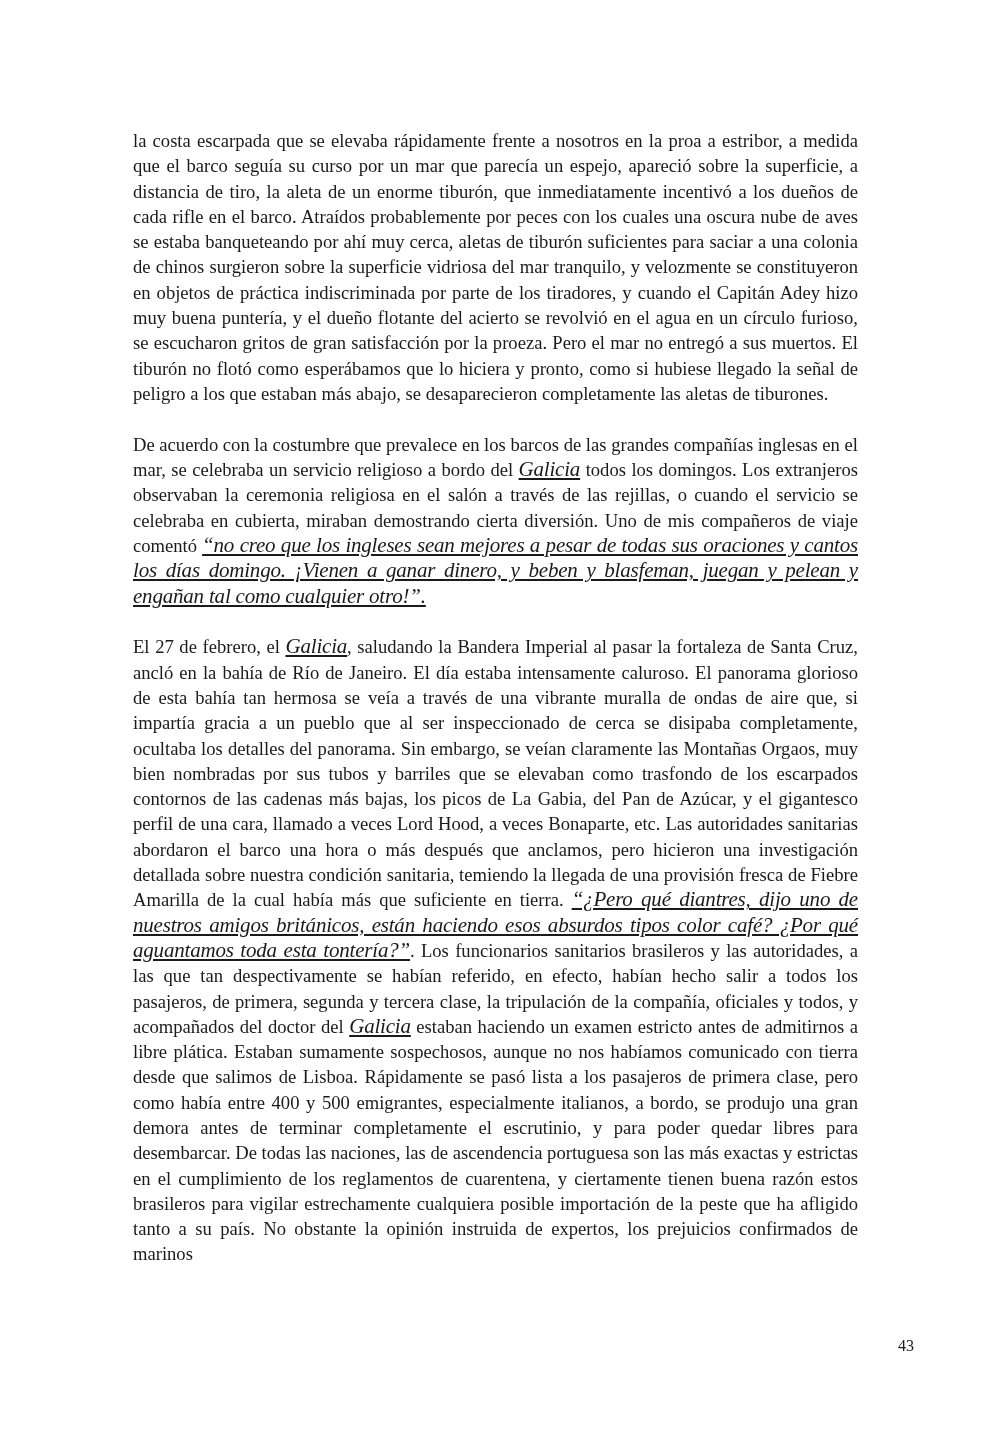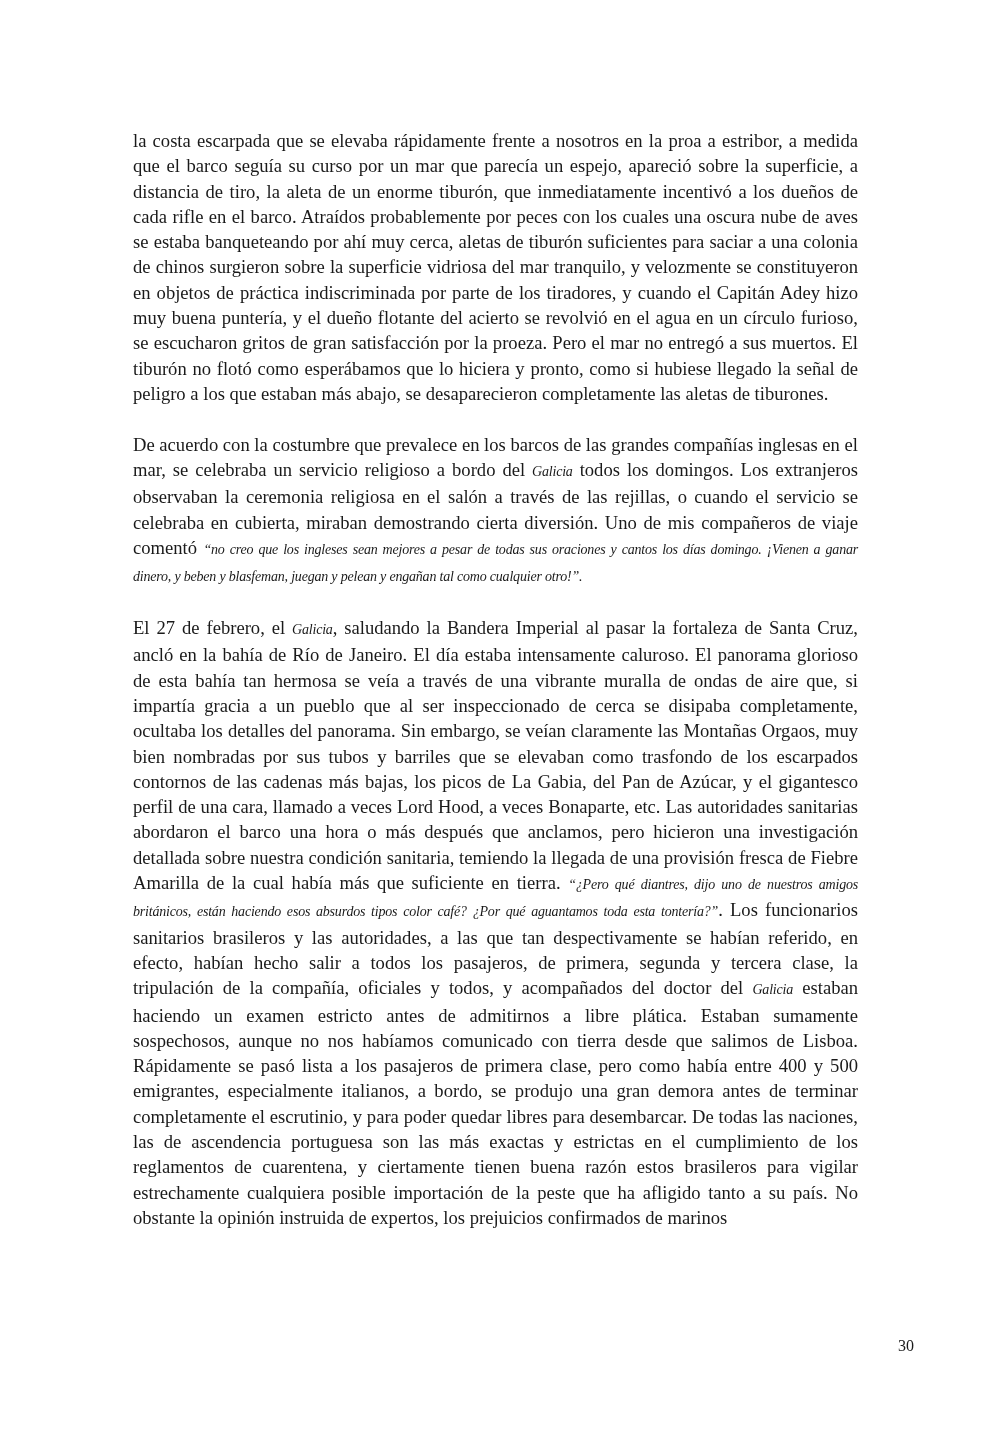--- a/index.html
+++ b/index.html
@@ -26,22 +26,23 @@
     font-size: 18.6px;
     line-height: 25.3px;
     text-align: justify;
     hyphens: none;
   }
   .para + .para {
     margin-top: 25.5px;
   }
   .para i {
     font-style: italic;
-    font-size: 14px;
+    font-size: 21px;
     letter-spacing: -0.2px;
+    text-decoration: underline;
   }
   .page-number {
     position: absolute;
     left: 898px;
     top: 1337px;
     font-size: 16px;
     color: #1a1a1a;
   }
 </style>
 </head>
@@ -50,13 +51,13 @@
 <div class="page">
 
   <p class="para"><span>la costa escarpada que se elevaba rápidamente frente a nosotros en la proa a estribor, a medida que el barco seguía su curso por un mar que parecía un espejo, apareció sobre la superficie, a distancia de tiro, la aleta de un enorme tiburón, que inmediatamente incentivó a los dueños de cada rifle en el barco. Atraídos probablemente por peces con los cuales una oscura nube de aves se estaba banqueteando por ahí muy cerca, aletas de tiburón suficientes para saciar a una colonia de chinos surgieron sobre la superficie vidriosa del mar tranquilo, y velozmente se constituyeron en objetos de práctica indiscriminada por parte de los tiradores, y cuando el Capitán Adey hizo muy buena puntería, y el dueño flotante del acierto se revolvió en el agua en un círculo furioso, se escucharon gritos de gran satisfacción por la proeza. Pero el mar no entregó  a sus muertos. El tiburón no flotó  como esperábamos que lo hiciera y pronto, como si hubiese llegado la señal de peligro a los que estaban más abajo, se desaparecieron completamente las aletas de tiburones.</span></p>
 
   <p class="para"><span>De acuerdo con la costumbre que prevalece en los barcos de las grandes compañías inglesas en el mar, se celebraba un servicio religioso a bordo del </span><i>Galicia</i><span> todos los domingos. Los extranjeros observaban la ceremonia religiosa en el salón a través de las rejillas, o cuando el servicio se celebraba en cubierta, miraban demostrando cierta diversión. Uno de mis compañeros de viaje comentó  </span><i>“no creo que los ingleses sean mejores a pesar de todas sus oraciones y cantos los días domingo. ¡Vienen a ganar dinero, y beben y blasfeman, juegan y pelean y engañan tal como cualquier otro!”.</i></p>
 
   <p class="para"><span>El 27 de febrero, el </span><i>Galicia</i><span>, saludando la Bandera Imperial al pasar la fortaleza de Santa Cruz, ancló en la bahía de Río de Janeiro. El día estaba intensamente caluroso. El panorama glorioso de esta bahía tan hermosa se veía a través de una vibrante muralla de ondas de aire que, si impartía gracia a un pueblo que al ser inspeccionado de cerca se disipaba completamente, ocultaba los detalles del panorama. Sin embargo, se veían claramente las Montañas Orgaos, muy bien nombradas por sus tubos y barriles que se elevaban como trasfondo de los escarpados contornos de las cadenas más bajas, los picos de La Gabia, del Pan de Azúcar, y el gigantesco perfil de una cara, llamado a veces Lord Hood, a veces Bonaparte, etc. Las autoridades sanitarias abordaron el barco una hora o más después que anclamos, pero hicieron una investigación detallada sobre nuestra condición sanitaria, temiendo la llegada de una provisión fresca de Fiebre Amarilla de la cual había más que suficiente en tierra. </span><i>“¿Pero qué diantres, dijo uno de nuestros amigos británicos, están haciendo esos absurdos tipos color café? ¿Por qué aguantamos toda esta tontería?”</i><span>. Los funcionarios sanitarios brasileros y las autoridades, a las que tan despectivamente se habían referido, en efecto, habían hecho salir a todos los pasajeros, de primera, segunda y tercera clase, la tripulación de la compañía, oficiales y todos, y acompañados del doctor del </span><i>Galicia</i><span> estaban haciendo un examen estricto antes de admitirnos a libre plática. Estaban sumamente sospechosos, aunque no nos habíamos comunicado con tierra desde que salimos de Lisboa. Rápidamente se pasó  lista a los pasajeros de primera clase, pero como había entre 400 y 500 emigrantes, especialmente italianos, a bordo, se produjo una gran demora antes de terminar completamente el escrutinio, y para poder quedar libres para desembarcar. De todas las naciones, las de ascendencia portuguesa son las más exactas y estrictas en el cumplimiento de los reglamentos de cuarentena, y ciertamente tienen buena razón  estos brasileros  para vigilar estrechamente cualquiera posible importación de la peste que ha afligido tanto a su país. No obstante la opinión instruida de expertos, los prejuicios confirmados de marinos</span></p>
 
 </div>
 
-<div class="page-number">30</div>
+<div class="page-number">43</div>
 
 </body></html>

